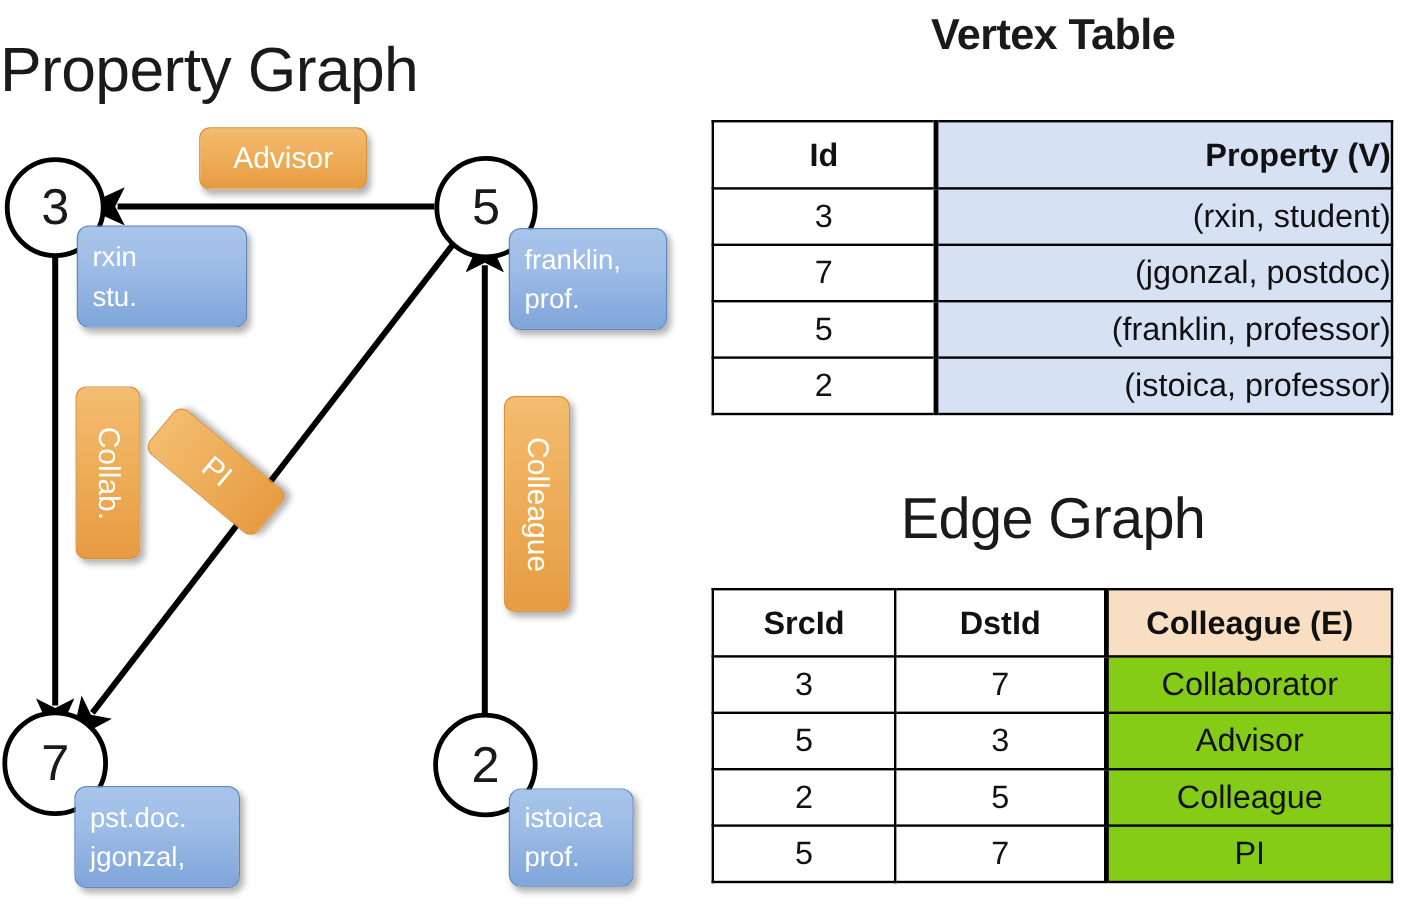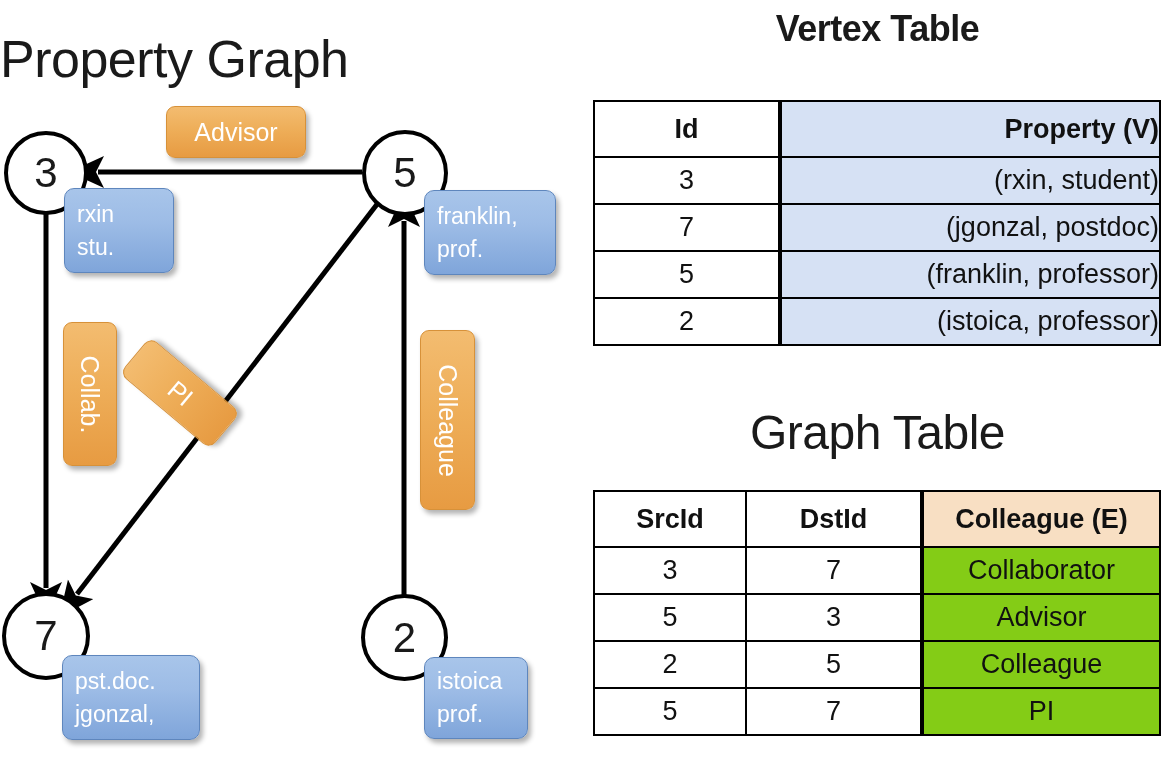--- a/index.html
+++ b/index.html
@@ -144,21 +144,21 @@
 
   .sep-col { border-left-width: 4px !important; }
 </style>
 </head>
 <body>
 
 <div class="title" id="title-property-graph">Property Graph</div>
 
 <div class="title" id="title-vertex-table">Vertex Table</div>
 
-<div class="title" id="title-edge-table">Graph Table</div>
+<div class="title" id="title-edge-table">Edge Graph</div>
 
 <div id="graph-panel">
 
   <svg id="graph-edges" viewBox="0 0 585 760">
     <defs>
       <marker id="arrowhead" markerWidth="9" markerHeight="9" refX="1.2" refY="3.2" orient="auto" markerUnits="strokeWidth">
         <path d="M0,0 L7,3.2 L0,6.4 L1.6,3.2 Z" fill="#000000"></path>
       </marker>
     </defs>
 
@@ -188,21 +188,21 @@
   </div>
 
   <div class="node" style="left:2px; top:592px; width:88px; height:88px;">
     <span>7</span>
   </div>
 
   <div class="node" style="left:361px; top:594px; width:87px; height:87px;">
     <span>2</span>
   </div>
 
-  <div class="prop-box" style="left:64px; top:188px; width:110px; height:85px;">
+  <div class="prop-box" style="left:64px; top:188px; width:142px; height:85px;">
     <span>rxin</span>
     <span>stu.</span>
   </div>
 
   <div class="prop-box" style="left:424px; top:190px; width:132px; height:85px;">
     <span>franklin,</span>
     <span>prof.</span>
   </div>
 
   <div class="prop-box" style="left:62px; top:655px; width:138px; height:85px;">

